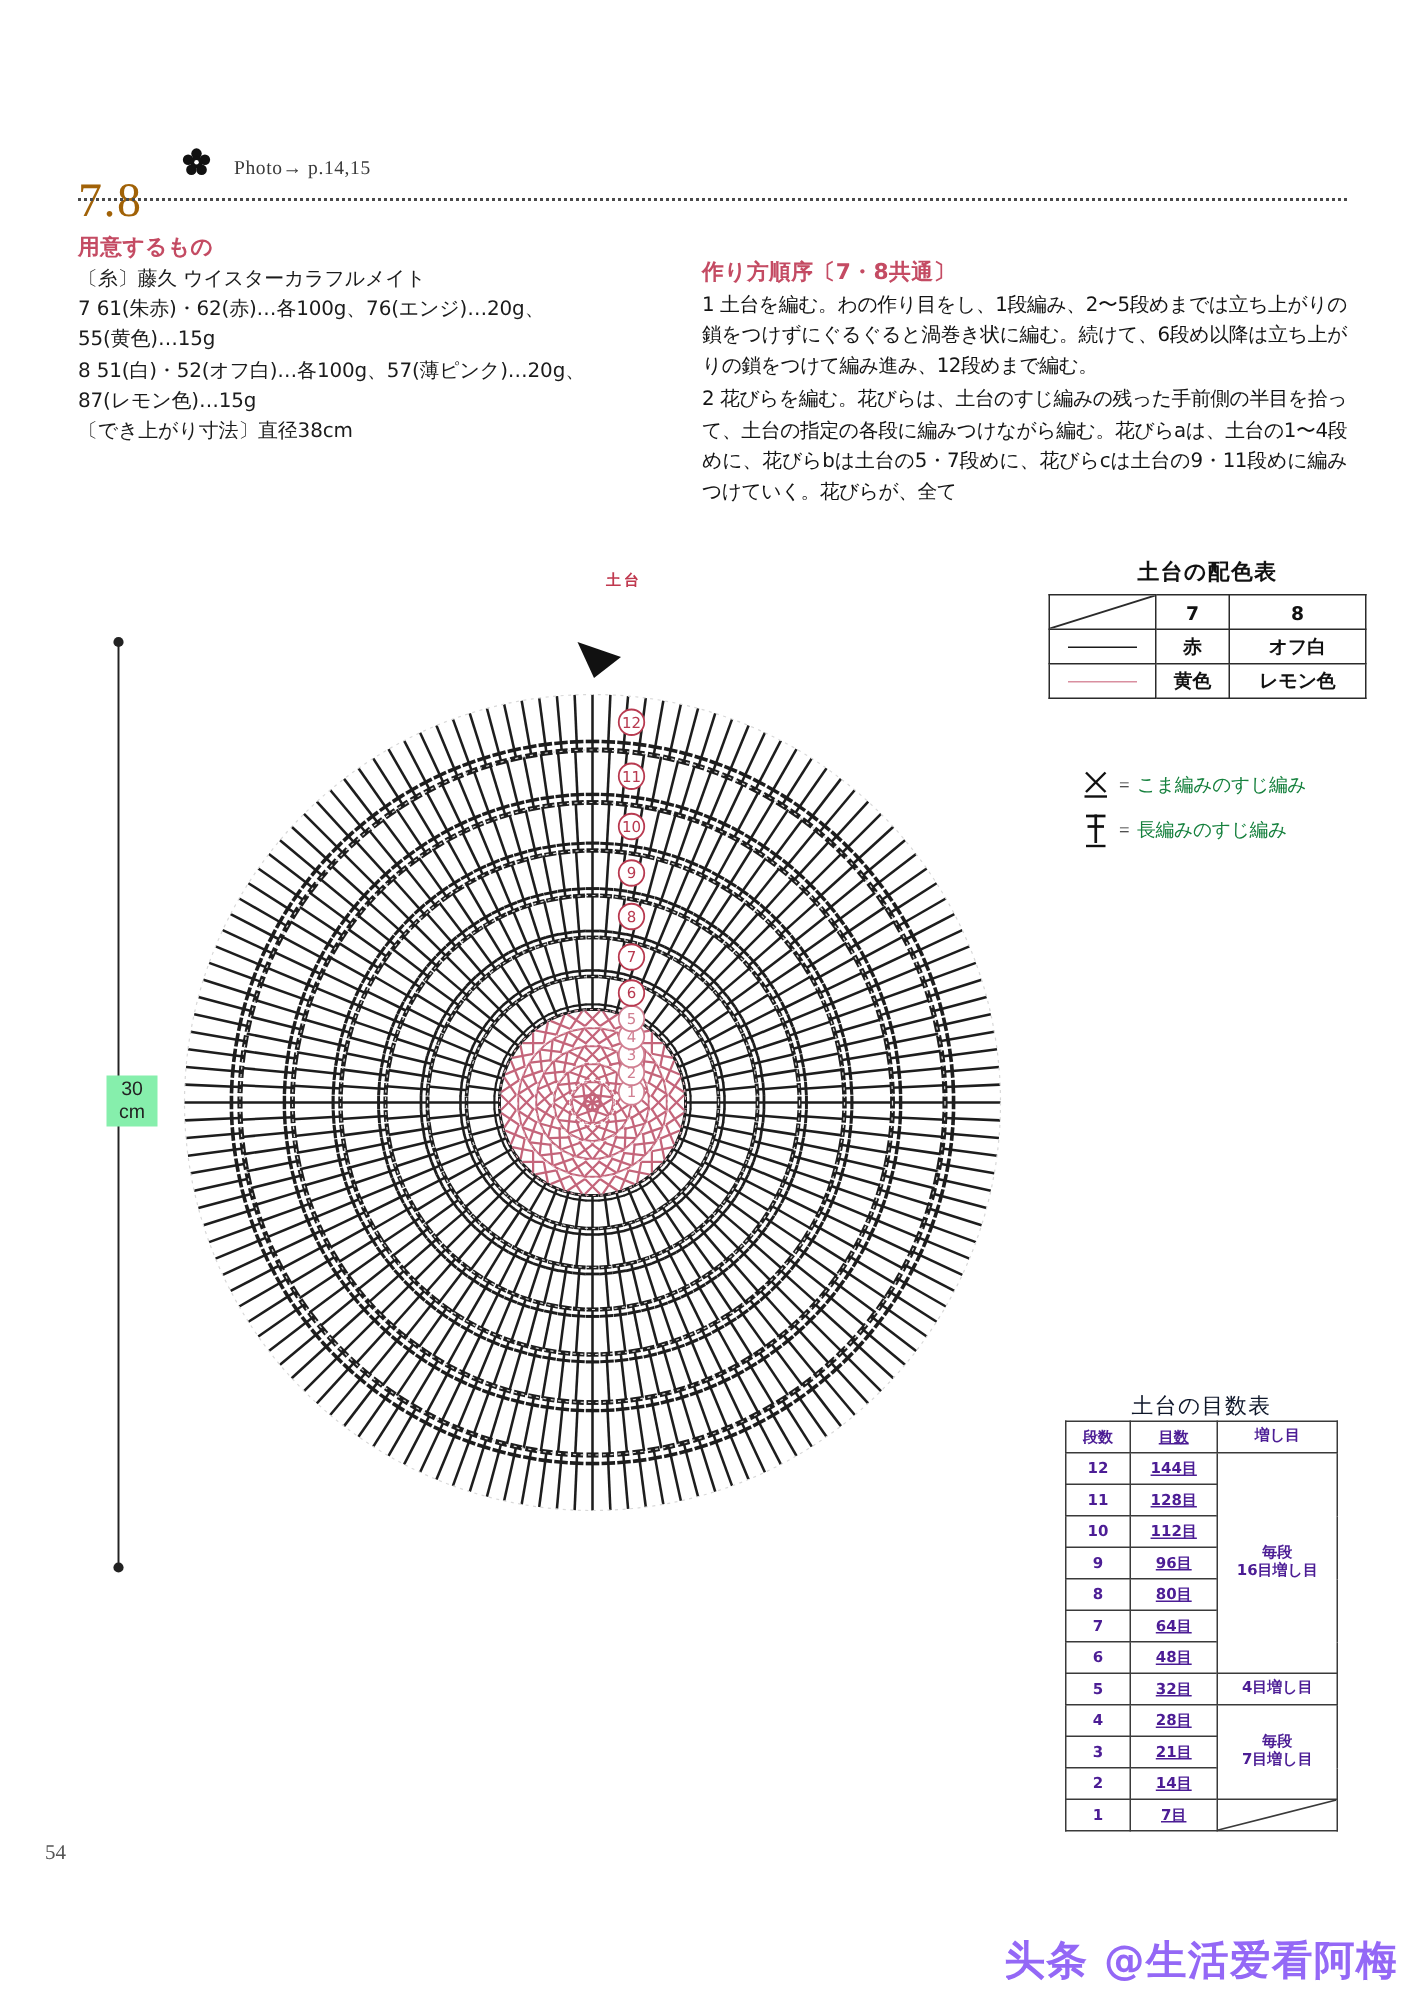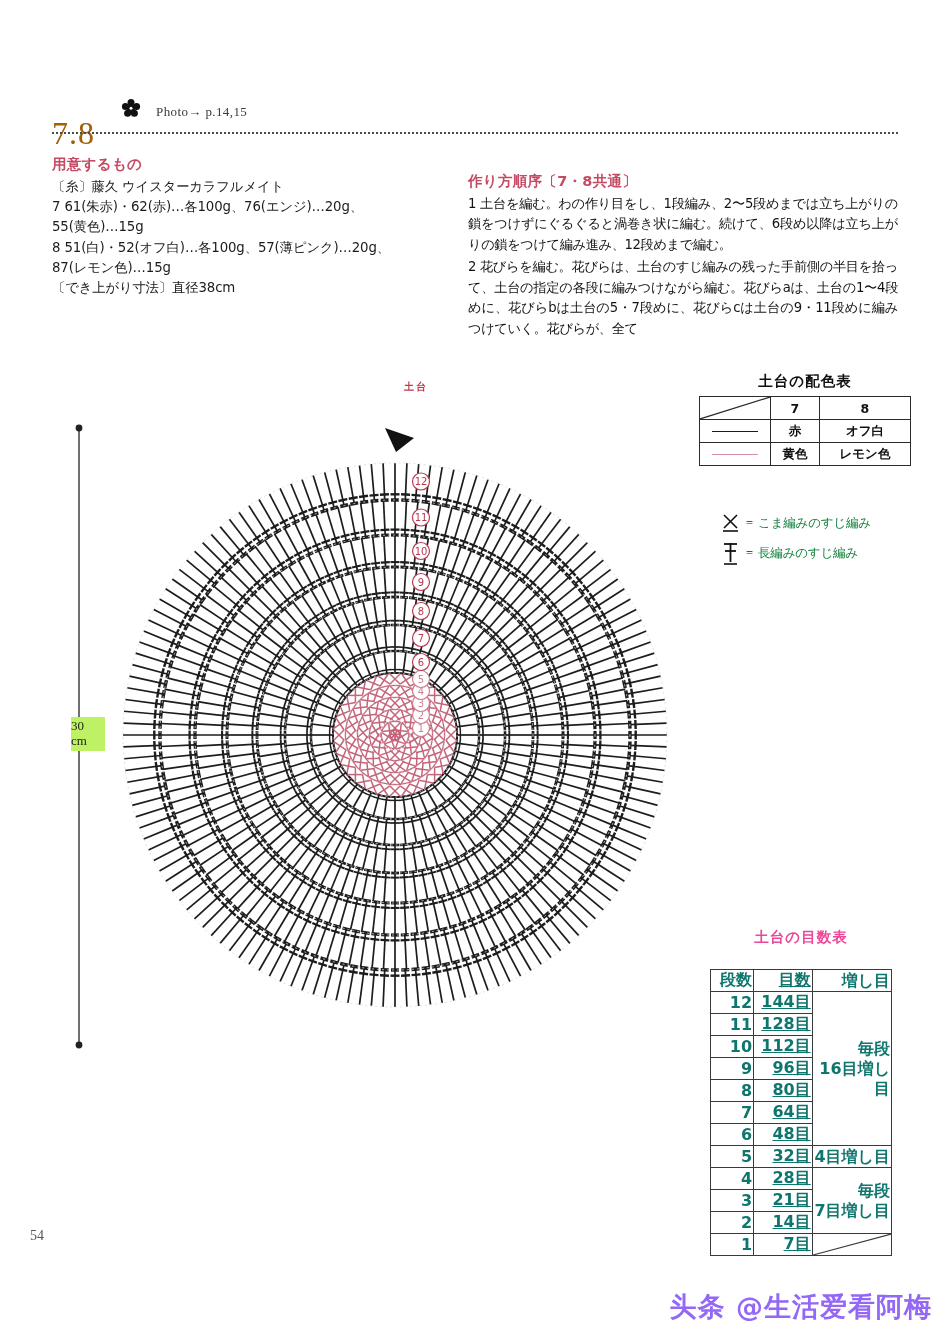--- a/index.html
+++ b/index.html
@@ -51,23 +51,23 @@
 
   
   #diagram-wrap{position:absolute;left:0;top:360px;width:950px;height:720px;}
   #base-label{
     position:absolute;left:404px;top:20px;
     font-size:10px;font-weight:bold;color:#c0394f;
     font-family:"DejaVu Sans",sans-serif;letter-spacing:2px;
   }
   #dim-label{
     position:absolute;left:71px;top:357px;
-    font-size:13px;color:#222;text-align:left;width:34px;
-    line-height:1.15;font-family:Liberation Serif, serif;
-    background:#bef264;padding:2px 0;
+    font-size:13px;color:#222;text-align:center;width:34px;
+    line-height:1.15;font-family:Liberation Sans, sans-serif;
+    background:#86efac;padding:2px 0;
   }
 
   
   #color-table-box{position:absolute;left:668px;top:372px;width:212px;margin-left:31px;}
   #color-table-title{
     text-align:center;font-size:14.5px;font-weight:bold;color:#111;
     font-family:"DejaVu Sans",sans-serif;margin-bottom:5px;letter-spacing:1px;
   }
   table.grid{border-collapse:collapse;width:100%;}
   table.grid td,table.grid th{
@@ -89,28 +89,28 @@
   .legend-sym{width:26px;height:26px;flex:0 0 26px;}
   .legend-eq{font-size:12.5px;margin:0 5px 0 2px;color:#111;}
   .legend-text{
     font-size:12.5px;color:#15803d;font-family:"DejaVu Sans",sans-serif;
     letter-spacing:-.2px;
   }
 
   
   #count-table-box{position:absolute;left:710px;top:928px;width:182px;}
   #count-table-title{
-    text-align:center;font-size:14.5px;font-weight:bold;color:#ec4899;
-    font-family:"DejaVu Sans",sans-serif;margin-bottom:22px;letter-spacing:1px;
+    text-align:center;font-size:14.5px;font-weight:normal;color:#0f172a;
+    font-family:"DejaVu Sans",sans-serif;margin-bottom:0;letter-spacing:1px;
   }
   table.counts{border-collapse:collapse;width:100%;}
   table.counts td{
-    border:1.1px solid #3a3a3a;text-align:right;
+    border:1.1px solid #3a3a3a;text-align:center;
     font-family:"DejaVu Sans",sans-serif;font-weight:bold;
-    font-size:16px;color:#0f766e;height:20px;padding:0 1px;
+    font-size:10px;color:#4c1d95;height:20px;padding:0 1px;
   }
   td.c-round{width:42px;}
   td.c-count{width:58px;text-decoration:underline;}
   td.c-inc{width:82px;font-size:11.5px;line-height:1.25;}
   td.c-blank{padding:0;position:relative;}
   td.c-blank svg{display:block;width:100%;height:100%;position:absolute;inset:0;}
 
   
   #page-number{
     position:absolute;left:30px;top:1228px;

